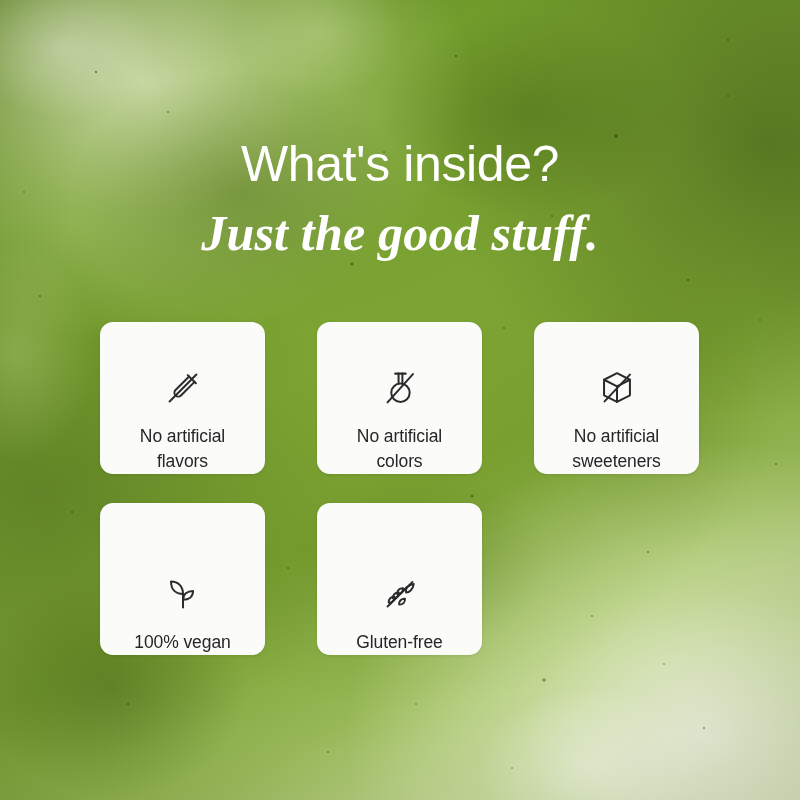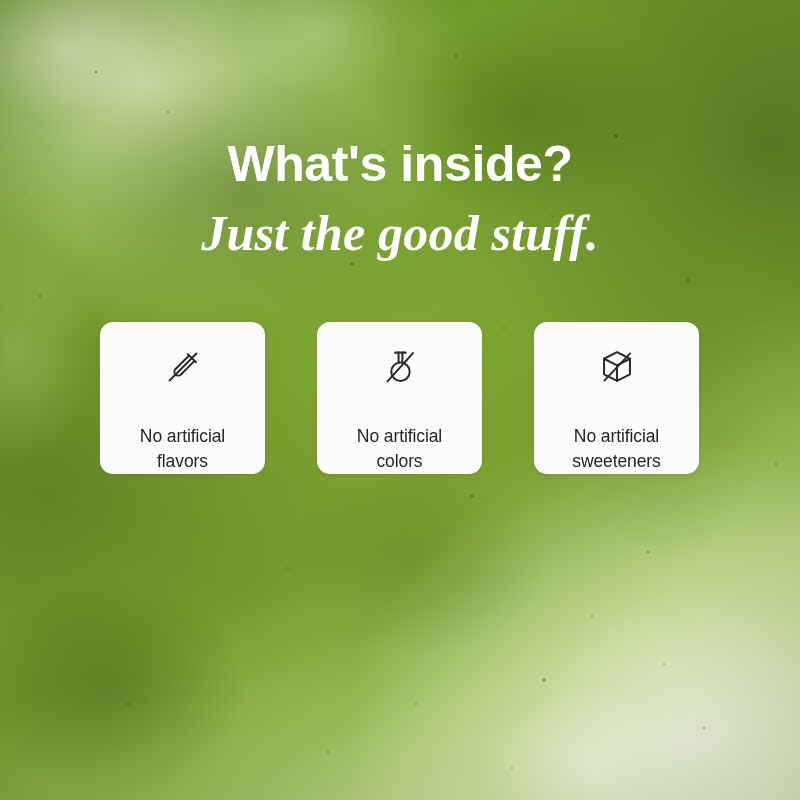--- a/index.html
+++ b/index.html
@@ -114,21 +114,21 @@
   .headline {
     position: absolute;
     left: 0;
     top: 135px;
     width: 800px;
     text-align: center;
   }
   .headline-main {
     display: block;
     font-family: "Liberation Sans", sans-serif;
-    font-weight: bold;
+    font-weight: normal;
     font-size: 50px;
     line-height: 58px;
     letter-spacing: -0.4px;
     color: #ffffff;
   }
   .headline-sub {
     display: block;
     font-family: "Liberation Serif", serif;
     font-style: italic;
     font-weight: bold;
@@ -150,21 +150,21 @@
     column-gap: 52px;
     row-gap: 29px;
   }
 
   .card {
     background: #fbfbfa;
     border-radius: 13px;
     display: flex;
     flex-direction: column;
     align-items: center;
-    justify-content: space-between;
+    justify-content: flex-end;
     box-sizing: border-box;
     padding-top: 22px;
     box-shadow: 0 1px 3px rgba(20,40,5,0.10);
   }
   .card-icon {
     width: 46px;
     height: 46px;
     display: block;
     color: #2b2b2b;
     flex: 0 0 auto;
@@ -241,18 +241,42 @@
             <path d="M24 8.5 L37.5 15.4 V31.6 L24 38.5 L10.5 31.6 V15.4 Z"></path>
             <path d="M10.5 15.4 L24 22.3 L37.5 15.4"></path>
             <path d="M24 22.3 V38.5"></path>
             <path d="M11 38 L37.5 10"></path>
           </svg>
         </span>
         <span class="card-label">No artificial
 sweeteners</span>
       </div>
 
-
+      <div class="card">
+        <span class="card-icon">
+          <svg viewBox="0 0 48 48" fill="none" stroke="currentColor" stroke-width="2.1" stroke-linecap="round" stroke-linejoin="round" aria-hidden="true">
+            <path d="M24 38 V24"></path>
+            <path d="M24 24 C24 16 19 11 11.5 11 C11.5 19 16 24 24 24 Z"></path>
+            <path d="M24 30 C24 24.5 28.3 20.8 34.5 20.8 C34.5 26.6 30.4 30 24 30 Z"></path>
+          </svg>
+        </span>
+        <span class="card-label">100% vegan</span>
+      </div>
+
+      <div class="card">
+        <span class="card-icon">
+          <svg viewBox="0 0 48 48" fill="none" stroke="currentColor" stroke-width="2.0" stroke-linecap="round" stroke-linejoin="round" aria-hidden="true">
+            <path d="M13.5 34.5 L31 17"></path>
+            <path d="M31.5 16.8 C34.4 13.9 38.4 13.5 38.4 13.5 C38.4 13.5 38 17.5 35.1 20.4 C33.1 22.4 30.4 22.6 30.4 22.6 C30.4 22.6 29.5 19.9 31.5 16.8 Z"></path>
+            <path d="M25.6 22.7 C27.4 20.9 27.2 18 27.2 18 C27.2 18 24.4 17.8 22.6 19.6 C20.8 21.4 21 24.2 21 24.2 C21 24.2 23.8 24.5 25.6 22.7 Z"></path>
+            <path d="M21.2 27.1 C23 25.3 22.8 22.5 22.8 22.5 C22.8 22.5 20 22.2 18.2 24 C16.4 25.8 16.6 28.6 16.6 28.6 C16.6 28.6 19.4 28.9 21.2 27.1 Z"></path>
+            <path d="M16.8 31.5 C18.6 29.7 18.4 26.9 18.4 26.9 C18.4 26.9 15.6 26.6 13.8 28.4 C12 30.2 12.2 33 12.2 33 C12.2 33 15 33.3 16.8 31.5 Z"></path>
+            <path d="M24.6 30.5 C26.4 28.7 29.2 28.9 29.2 28.9 C29.2 28.9 29.5 31.7 27.7 33.5 C25.9 35.3 23.1 35.1 23.1 35.1 C23.1 35.1 22.8 32.3 24.6 30.5 Z"></path>
+            <path d="M11 37 L37 11.5"></path>
+          </svg>
+        </span>
+        <span class="card-label">Gluten-free</span>
+      </div>
 
 
     </div>
   </div>
 </div>
 
 </body></html>

